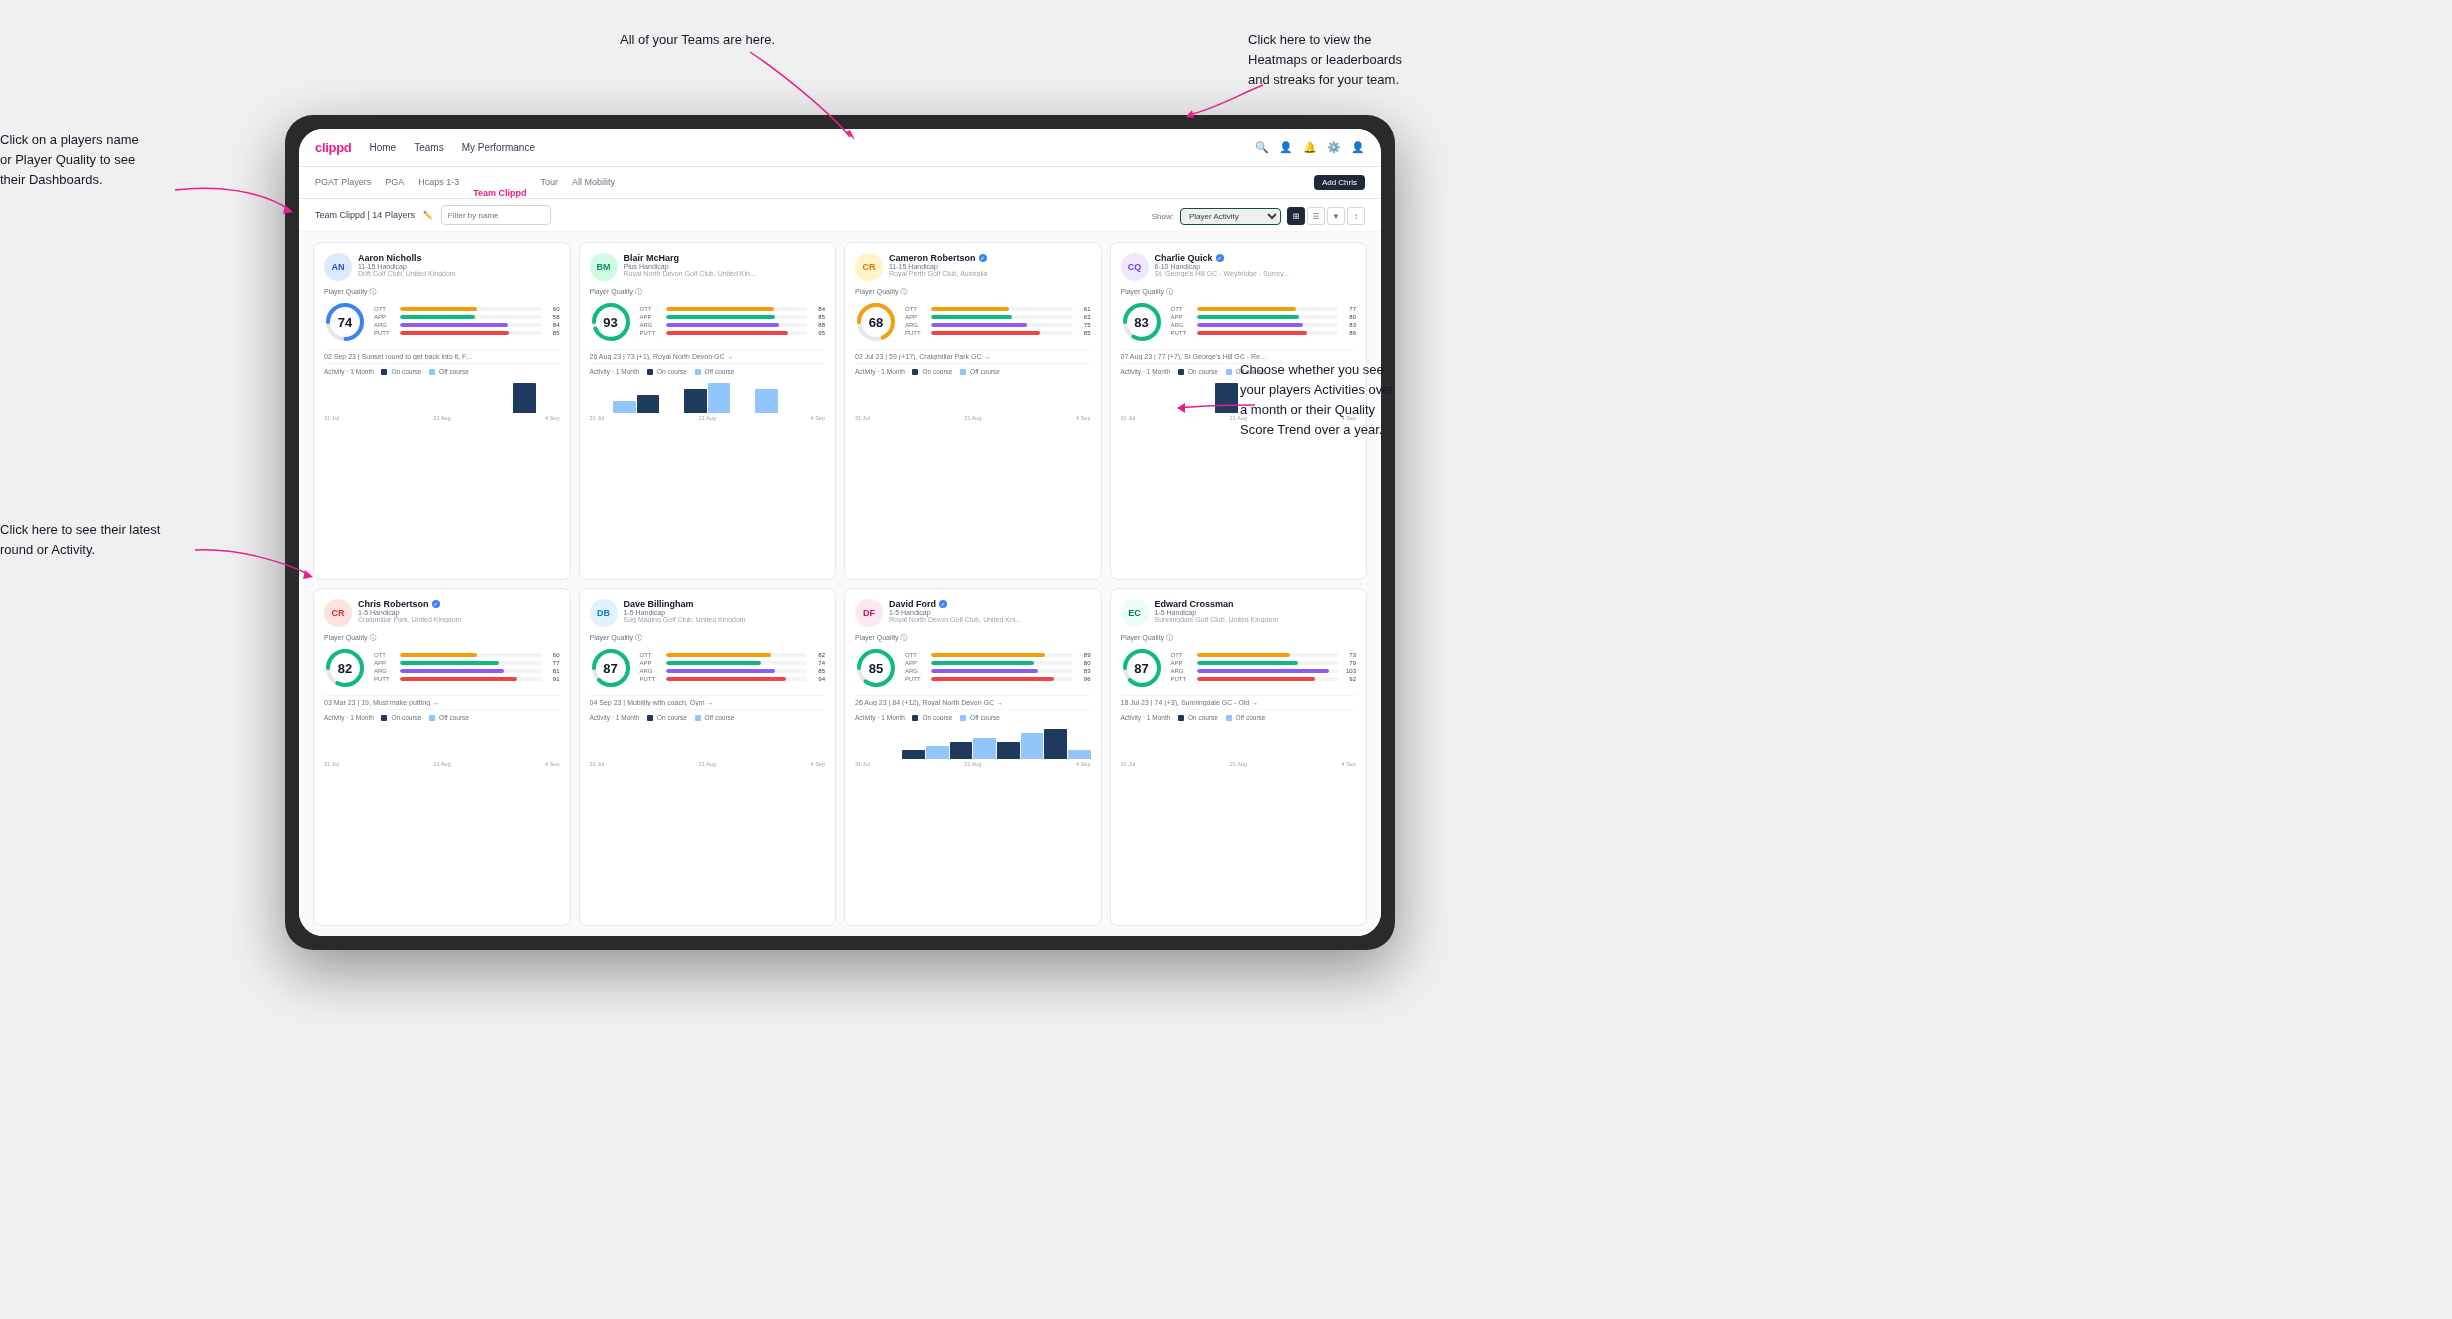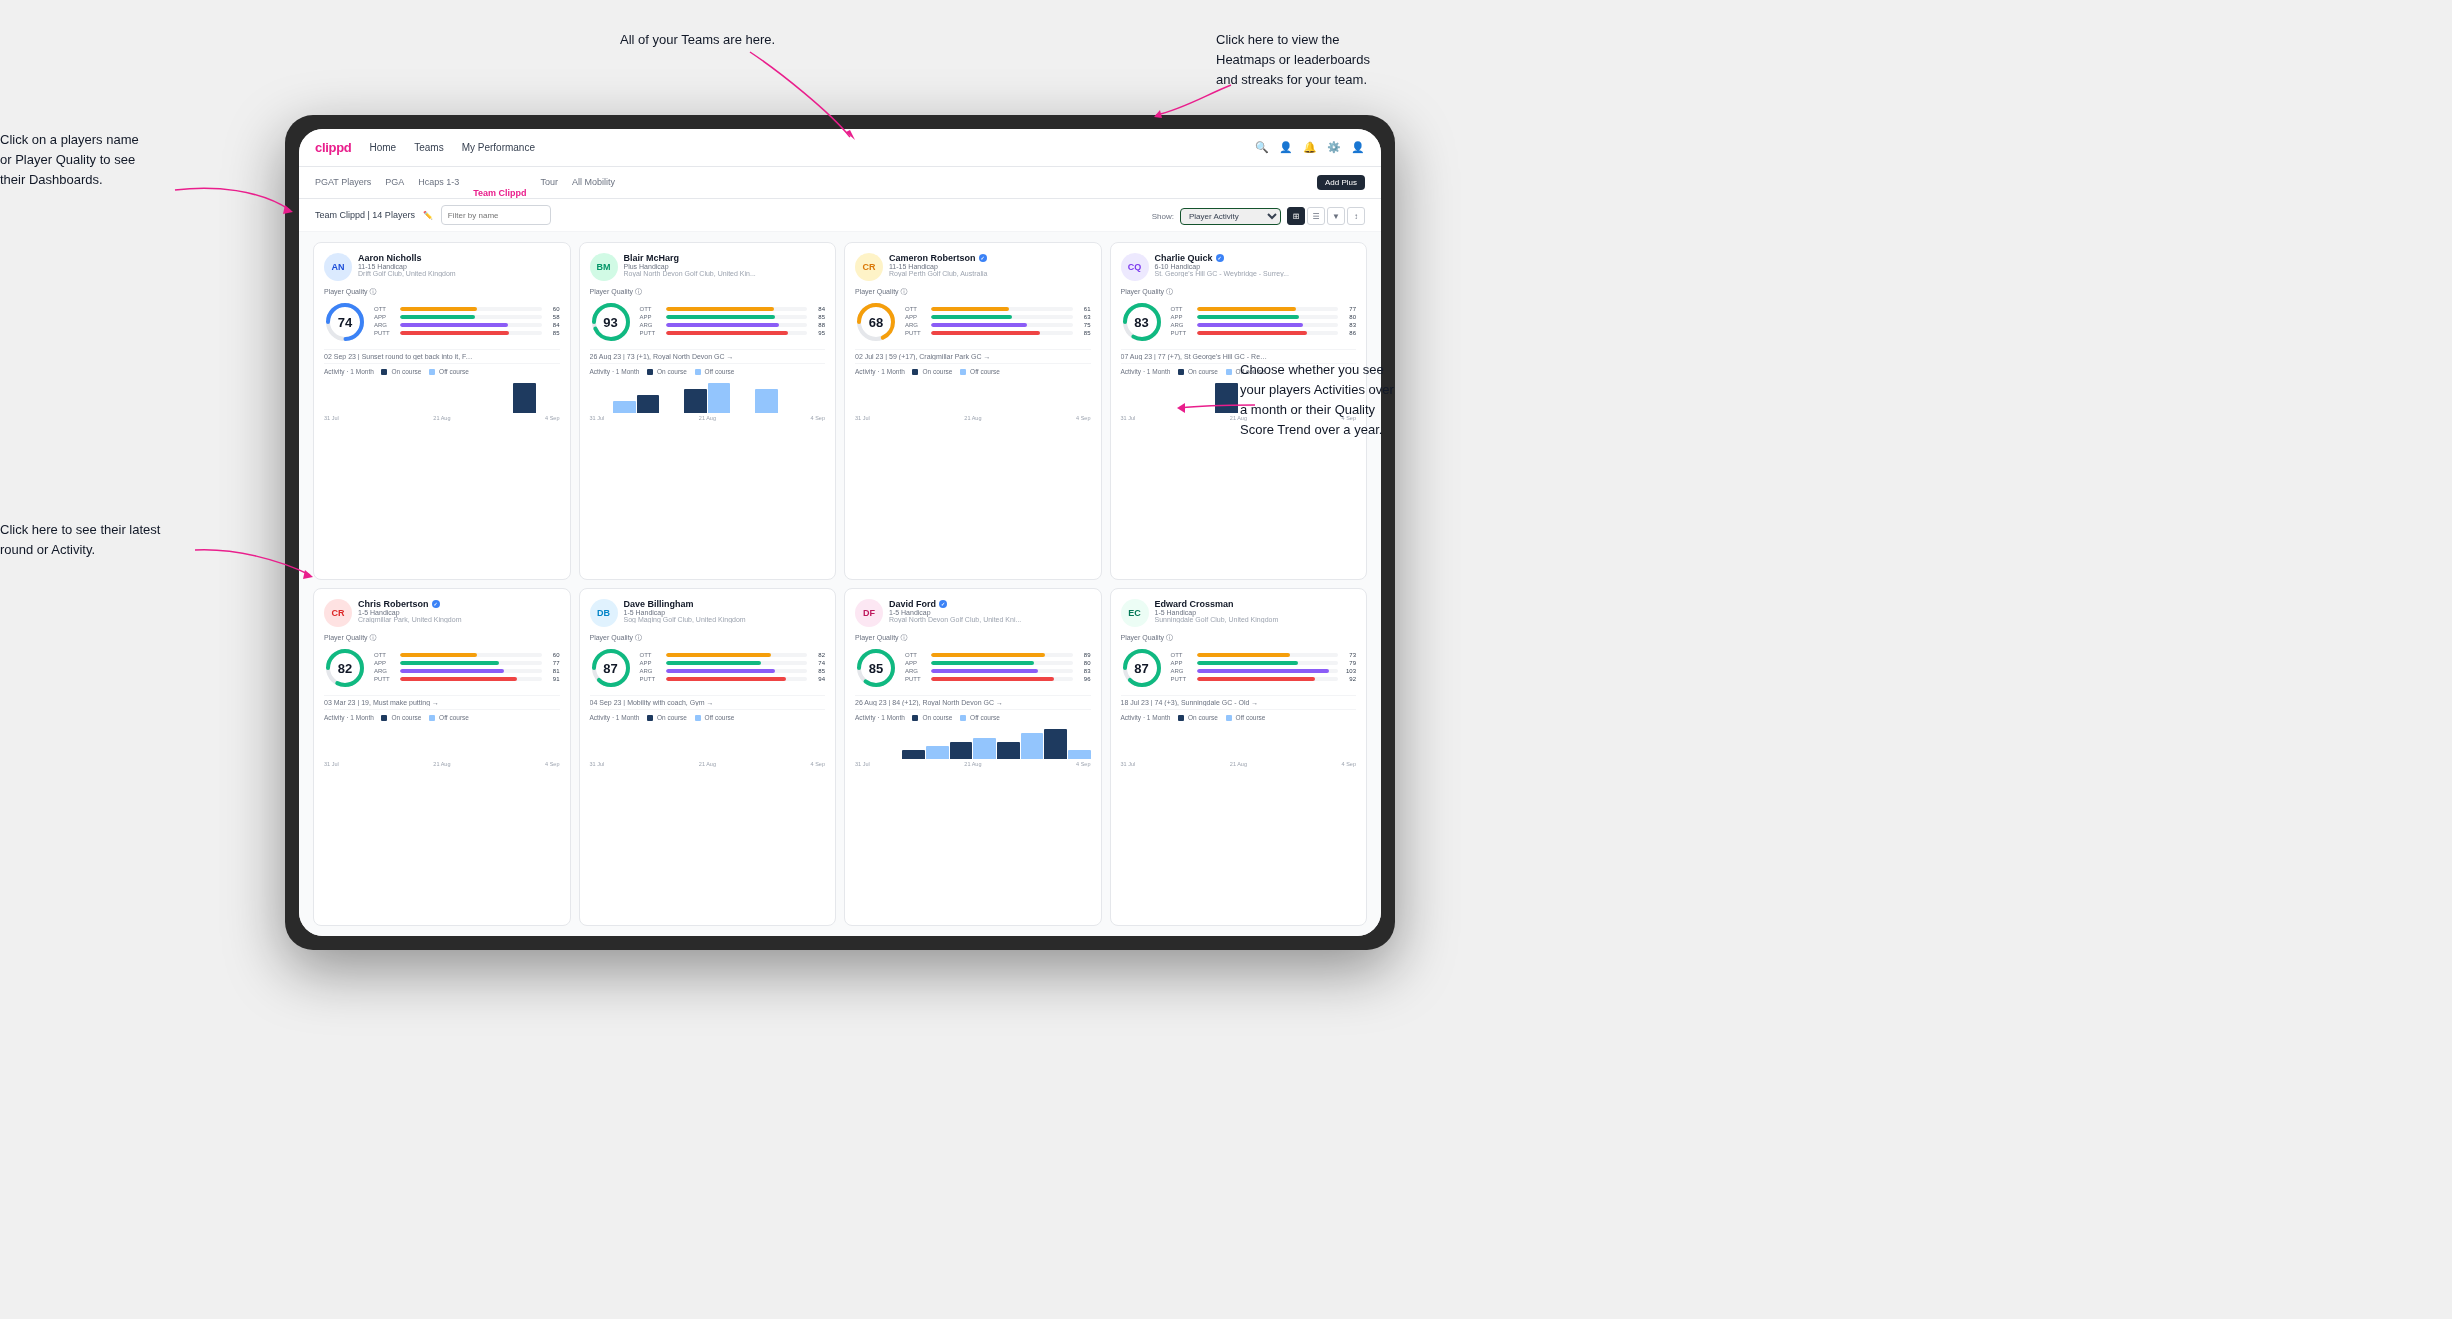--- a/index.html
+++ b/index.html
@@ -411,21 +411,21 @@
 
     <div class="sub-nav">
       <div class="sub-nav-left">
         <span class="sub-nav-item">PGAT Players</span>
         <span class="sub-nav-item">PGA</span>
         <span class="sub-nav-item">Hcaps 1-3</span>
         <span class="sub-nav-item active">Team Clippd</span>
         <span class="sub-nav-item">Tour</span>
         <span class="sub-nav-item">All Mobility</span>
       </div>
-      <button class="add-team-btn">Add Plus</button>
+      <button class="add-team-btn">Add Chris</button>
     </div>
 
     <div class="filter-bar">
       <div class="filter-left">
         <span class="team-label">Team Clippd | 14 Players</span>
         <span style="font-size:8px;color:#9ca3af;cursor:pointer;">✏️</span>
         <input class="filter-input" type="text" placeholder="Filter by name" style="">
       </div>
       <div class="filter-right">
         <span class="show-label">Show:</span>
@@ -1091,21 +1091,21 @@
 
 <div class="annotation" style="left: 620px; top: 30px;">
   <div class="annotation-text">All of your Teams are here.</div>
 
   <svg style="position:absolute;left:130px;top:22px;width:120px;height:90px;overflow:visible">
     <path d="M 0 0 C 30 20, 80 60, 100 85" stroke="#e91e8c" stroke-width="1.5" fill="none"></path>
     <polygon points="96,80 105,88 100,78" fill="#e91e8c"></polygon>
   </svg>
 </div>
 
-<div class="annotation" style="left: 1216px; top: 30px;">
+<div class="annotation" style="left: 1248px; top: 30px;">
   <div class="annotation-text">Click here to view the<br>Heatmaps or leaderboards<br>and streaks for your team.</div>
 
   <svg style="position:absolute;left:-40px;top:55px;width:60px;height:50px;overflow:visible">
     <path d="M 55 0 C 30 10, 5 25, -20 30" stroke="#e91e8c" stroke-width="1.5" fill="none"></path>
     <polygon points="-16,25 -22,32 -14,33" fill="#e91e8c"></polygon>
   </svg>
 </div>
 
 <div class="annotation" style="left: 0px; top: 130px;">
   <div class="annotation-text">Click on a players name<br>or Player Quality to see<br>their Dashboards.</div>

